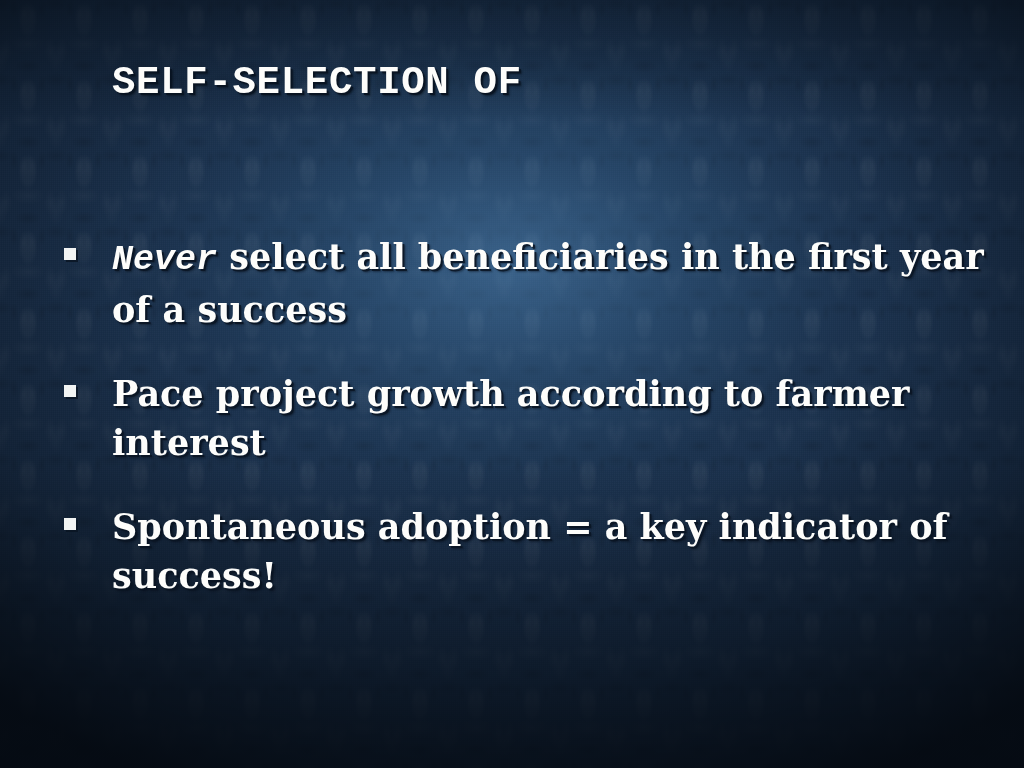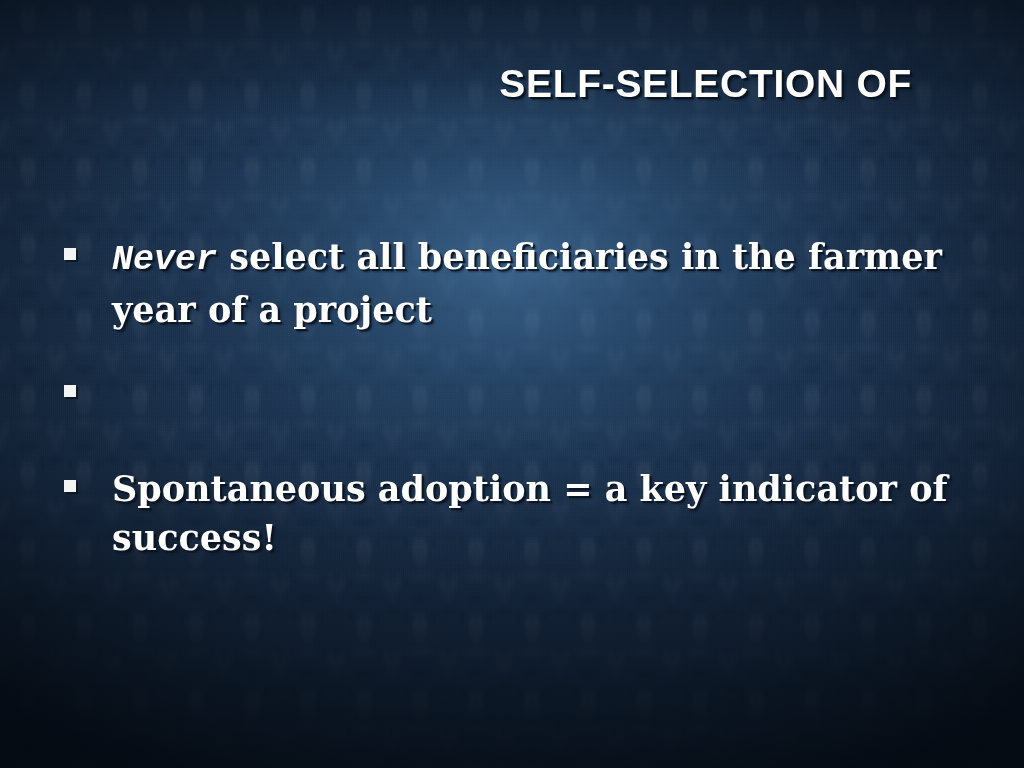--- a/index.html
+++ b/index.html
@@ -106,22 +106,22 @@
     z-index: 5;
     width: 1024px;
     height: 768px;
   }
 
   .slide-title {
     position: absolute;
     left: 112px;
     top: 60px;
     width: 800px;
-    text-align: right;
-    font-family: Liberation Sans, sans-serif;
+    text-align: left;
+    font-family: Liberation Mono, monospace;
     font-weight: bold;
     font-size: 39px;
     line-height: 47px;
     letter-spacing: 0.7px;
     color: #fdfdfb;
     text-transform: uppercase;
     text-shadow:
       2px 2px 0 rgba(9,20,34,0.92),
       3px 3px 2px rgba(6,14,24,0.55);
   }
@@ -180,25 +180,26 @@
   <div class="content">
 
     <div class="slide-title">
       <span class="t-line">SELF-SELECTION OF</span>
     </div>
 
     <div class="body-list">
 
       <div class="bullet-row">
         <span class="bullet-marker"></span>
-        <div class="bullet-text"><span class="em">Never</span><span> select all beneficiaries in the farmer year of a project</span></div>
+        <div class="bullet-text"><span class="em">Never</span><span> select all beneficiaries in the first year of a success</span></div>
       </div>
 
       <div class="bullet-row">
         <span class="bullet-marker"></span>
+        <div class="bullet-text">Pace project growth according to farmer interest</div>
       </div>
 
       <div class="bullet-row">
         <span class="bullet-marker"></span>
         <div class="bullet-text">Spontaneous adoption = a key indicator of success!</div>
       </div>
 
     </div>
   </div>
 </div>

